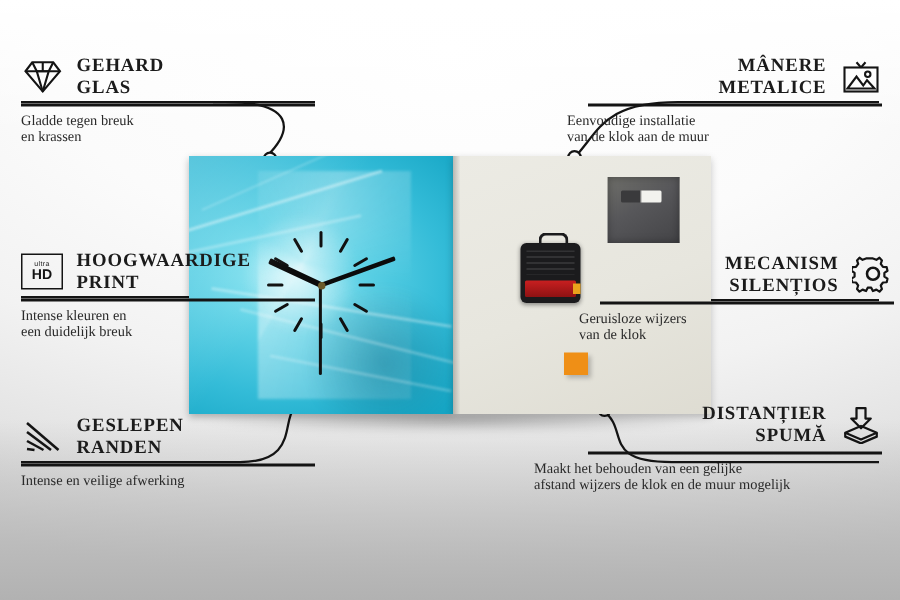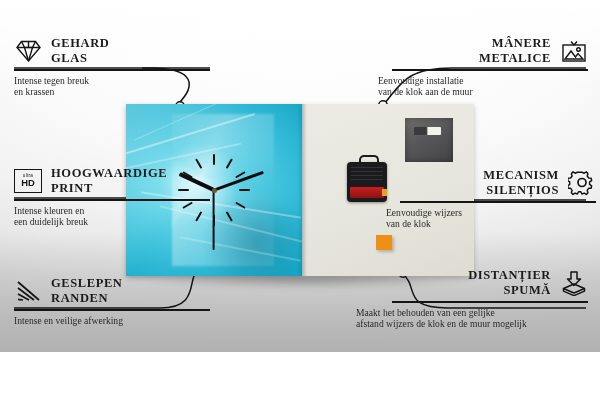--- a/index.html
+++ b/index.html
@@ -1,21 +1,21 @@
 <!DOCTYPE html>
 <html><head>
 <meta charset="utf-8">
 <style>
   html,body{margin:0;padding:0;}
   body{
     width:600px;height:400px;overflow:hidden;
     font-family:"Liberation Serif", serif;
     background:#ffffff;
   }
-  #stage{position:relative;width:600px;height:352px;overflow:hidden;}
+  #stage{position:relative;width:600px;height:400px;overflow:hidden;}
 
   
   .bg{
     position:absolute;inset:0;
     background:
       radial-gradient(120% 90% at 50% 8%, #ffffff 0%, #fbfbfb 38%, #f2f2f2 62%, #e3e3e3 82%, #cfcfcf 100%),
       linear-gradient(#fdfdfd,#c9c9c9);
   }
   .bg-bottom{
     position:absolute;left:0;right:0;bottom:0;height:120px;
@@ -231,21 +231,21 @@
           <path d="M20.5 2.5 L17.5 8.5 L13.5 22"></path>
               <path d="M9.5 8.5 H17.5"></path>
           <path d="M13.5 2.5 V8.5"></path>
             </g>
           </svg>
       </span>
       <span class="title">GEHARD
 GLAS</span>
     </div>
     <div class="rule"></div>
-    <div class="desc">Intense tegen breuk
+    <div class="desc">Gladde tegen breuk
 en krassen</div>
   </div>
 
   <div class="callout c-print">
     <div class="head">
       <span class="ico">
         <span class="hdbox">
           <span class="u">ultra</span>
           <span class="h">HD</span>
         </span>
@@ -304,21 +304,21 @@
             <g fill="none" stroke="#141414" stroke-width="1.7" stroke-linejoin="round">
           <path d="M14 2.6 l2.7 1.1 2.4-1.6 1.9 2.1 -0.9 2.7 1.7 2.3 2.9 0.2 0.6 2.8 -2.4 1.6 0 2.9 2.4 1.6 -0.6 2.8 -2.9 0.2 -1.7 2.3 0.9 2.7 -1.9 2.1 -2.4-1.6 -2.7 1.1 -1.3-2.6 -2.7 0 -1.3 2.6 -2.7-1.1 -2.4 1.6 -1.9-2.1 0.9-2.7 -1.7-2.3 -2.9-0.2 -0.6-2.8 2.4-1.6 0-2.9 -2.4-1.6 0.6-2.8 2.9-0.2 1.7-2.3 -0.9-2.7 1.9-2.1 2.4 1.6 2.7-1.1z" transform="scale(0.86) translate(2.2,1.2)"></path>
           <circle cx="14" cy="13.5" r="4"></circle>
             </g>
           </svg>
       </span>
       <span class="title">MECANISM
 SILENȚIOS</span>
     </div>
     <div class="rule"></div>
-    <div class="desc">Eenvoudige wijzers
+    <div class="desc">Geruisloze wijzers
 van de klok</div>
   </div>
 
   <div class="callout c-dist right">
     <div class="head">
       <span class="ico">
         <svg width="28" height="26" viewBox="0 0 28 26">
             <g fill="none" stroke="#141414" stroke-width="1.5" stroke-linejoin="round">
           <path d="M11 2 h6 v7 h3.5 L14 15.5 L7.5 9 H11 Z"></path>
           <path d="M14 14 L24.5 18.5 L14 23 L3.5 18.5 Z"></path>

